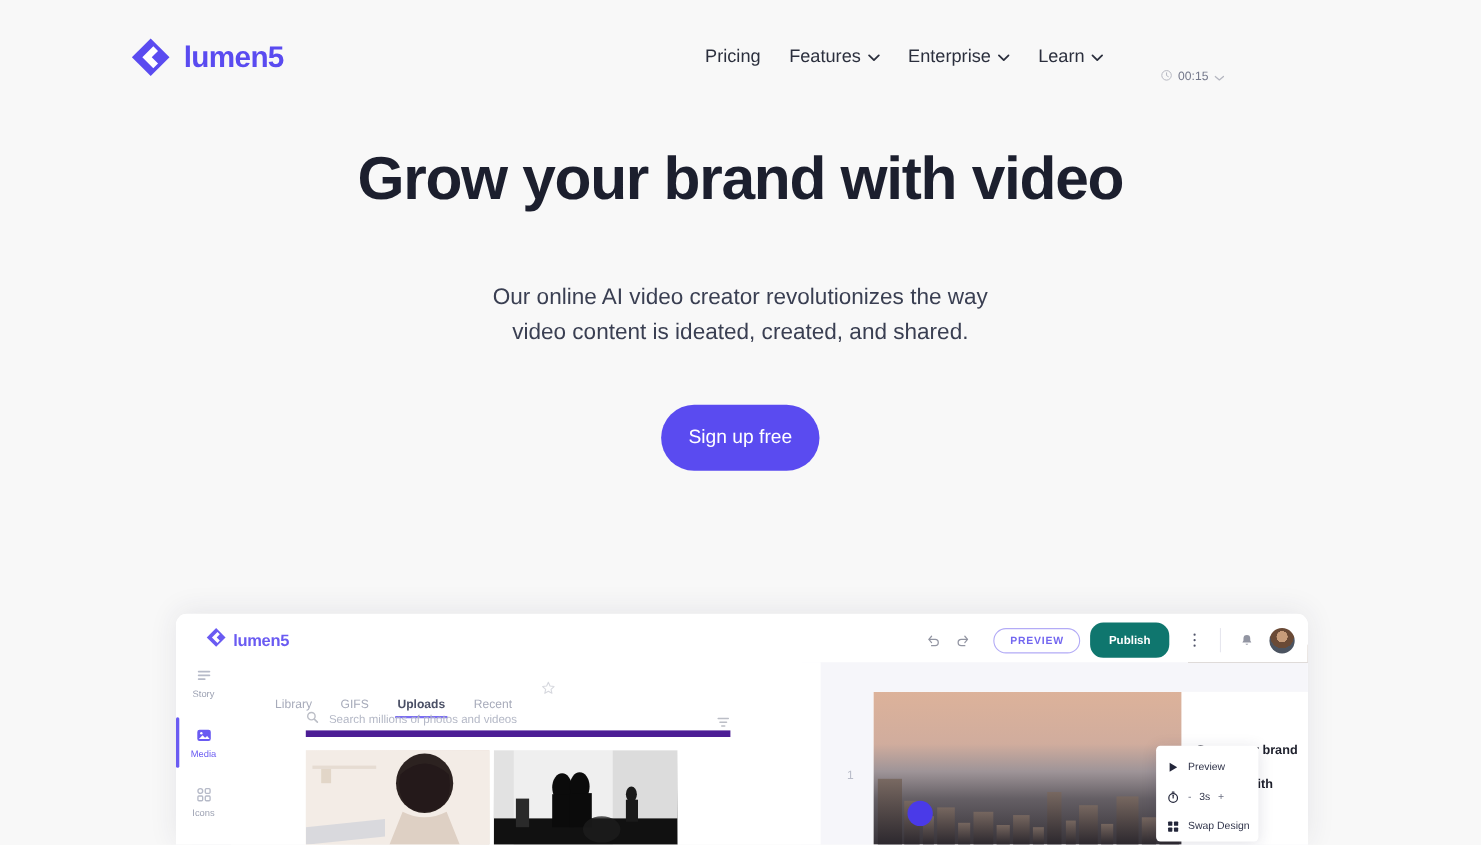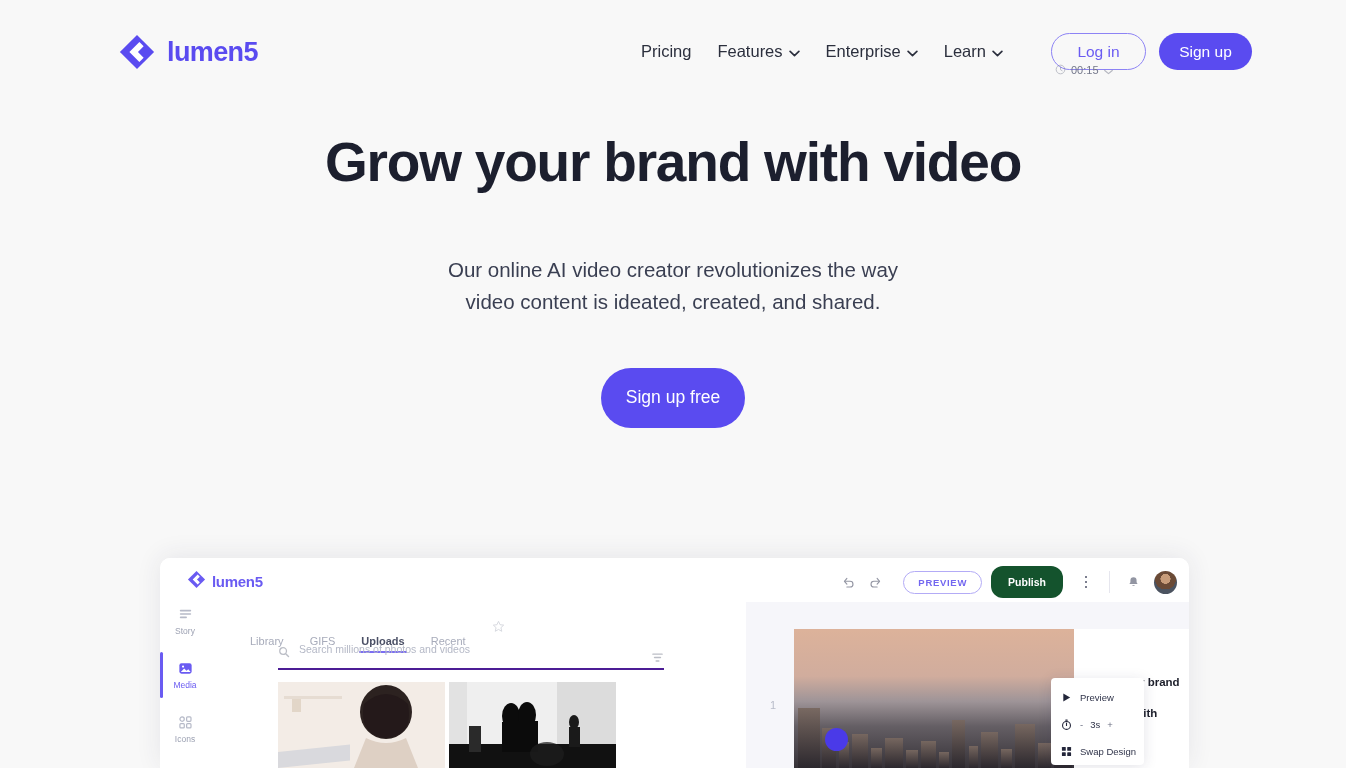--- a/index.html
+++ b/index.html
@@ -186,21 +186,21 @@
     border-radius: 12px;
     border: 1px solid #b3abf6;
     color: #7367f0;
     font-size: 9.5px; font-weight: 700; letter-spacing: .7px;
     display: flex; align-items: center; justify-content: center;
     background: #fff; cursor: pointer; margin-left: 14px;
   }
   .mk-publish {
     height: 23px; padding: 16px 17px;
     border-radius: 12px; border: none;
-    background: #14532d; color: #fff;
+    background: #0f766e; color: #fff;
     font-size: 10.5px; font-weight: 600;
     display: flex; align-items: center; justify-content: center;
     cursor: pointer; margin-left: 9px;
   }
   .mk-kebab {
     width: 26px; height: 24px;
     display: flex; flex-direction: column; align-items: center; justify-content: center;
     gap: 2.5px; cursor: pointer; margin-left: 10px;
   }
   .mk-kebab i { width: 2.6px; height: 2.6px; border-radius: 50%; background: #51556a; display:block; }
@@ -256,22 +256,22 @@
   .mk-tab.active::after {
     content: ""; position: absolute; left: -2px; right: -2px; bottom: 0;
     height: 2.4px; background: #7b6df3; border-radius: 2px;
   }
   .mk-star { width: 13px; height: 13px; opacity: .35; cursor: pointer; margin-bottom: 5px; }
 
   .mk-search {
     position: absolute;
     left: 68px; top: 42px;
     width: 386px; height: 26px;
-    border-bottom: 2px solid #4c1d95;
-    display: flex; align-items: flex-start; gap: 9px;
+    border-bottom: 6px solid #4c1d95;
+    display: flex; align-items: center; gap: 9px;
   }
   .mk-search .sico { width: 12px; height: 12px; opacity: .45; flex: none; }
   .mk-search .ph { font-size: 10.5px; color: #b4b8c6; line-height: 1; }
   .mk-filter { position: absolute; right: 0; top: 6px; width: 13px; height: 13px; opacity: .45; cursor: pointer; }
 
   .mk-thumbs {
     position: absolute;
     left: 68px; top: 80px;
     display: flex; gap: 4px;
   }
@@ -406,24 +406,20 @@
     <div class="nav-item">
       <span>Learn</span>
       <span>
         <svg class="chev" viewBox="0 0 12 8">
             <path d="M1 1.6 L6 6.4 L11 1.6" stroke="#2b2f3d" stroke-width="1.9" fill="none" stroke-linecap="round" stroke-linejoin="round"></path>
           </svg>
       </span>
     </div>
   </nav>
 
-  <div class="auth">
-    <button class="btn-login">Log in</button>
-    <button class="btn-signup">Sign up</button>
-  </div>
 </div>
 
 <div class="hero">
   <h1 class="hero-title">
     <span>Grow your brand with video</span><br>
   </h1>
   <p class="hero-sub">
     <span>Our online AI video creator revolutionizes the way</span><br>
     <span>video content is ideated, created, and shared.</span>
   </p>

